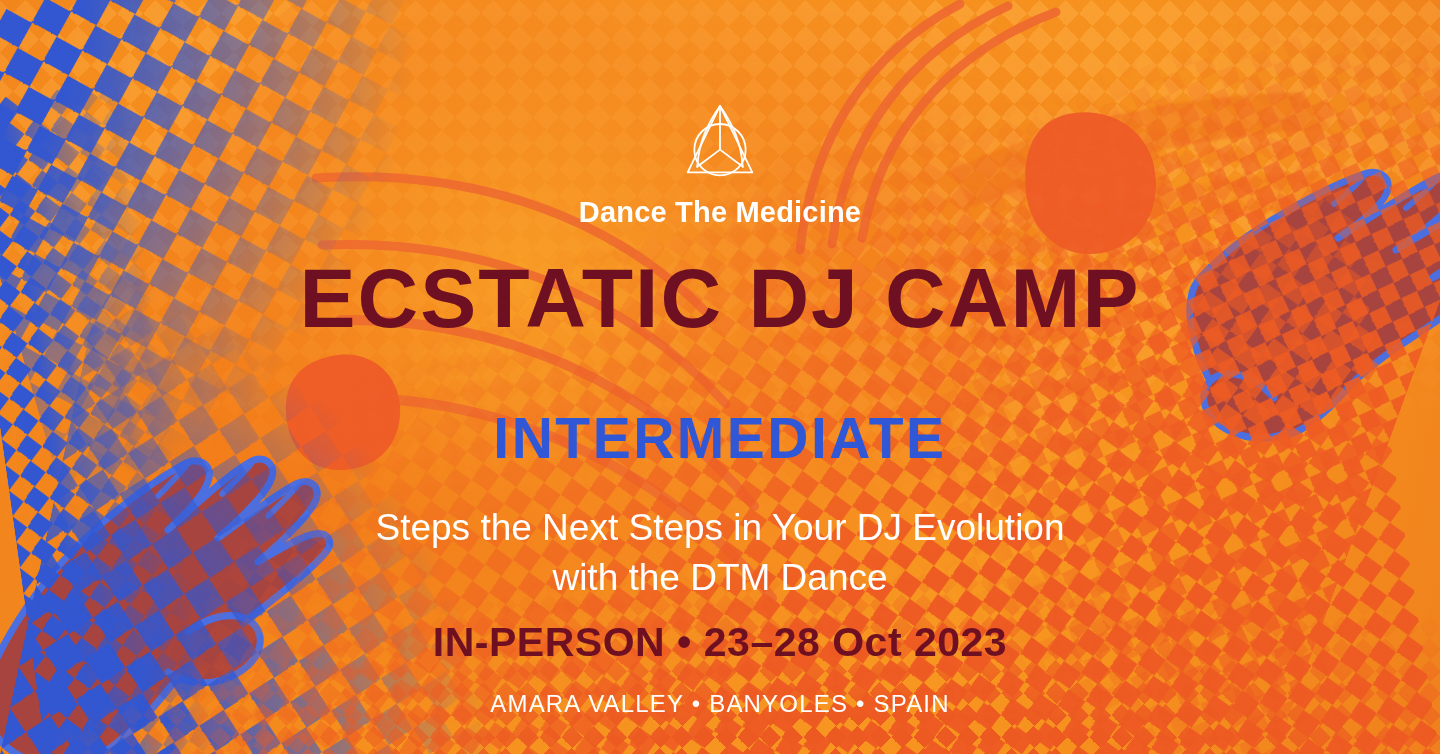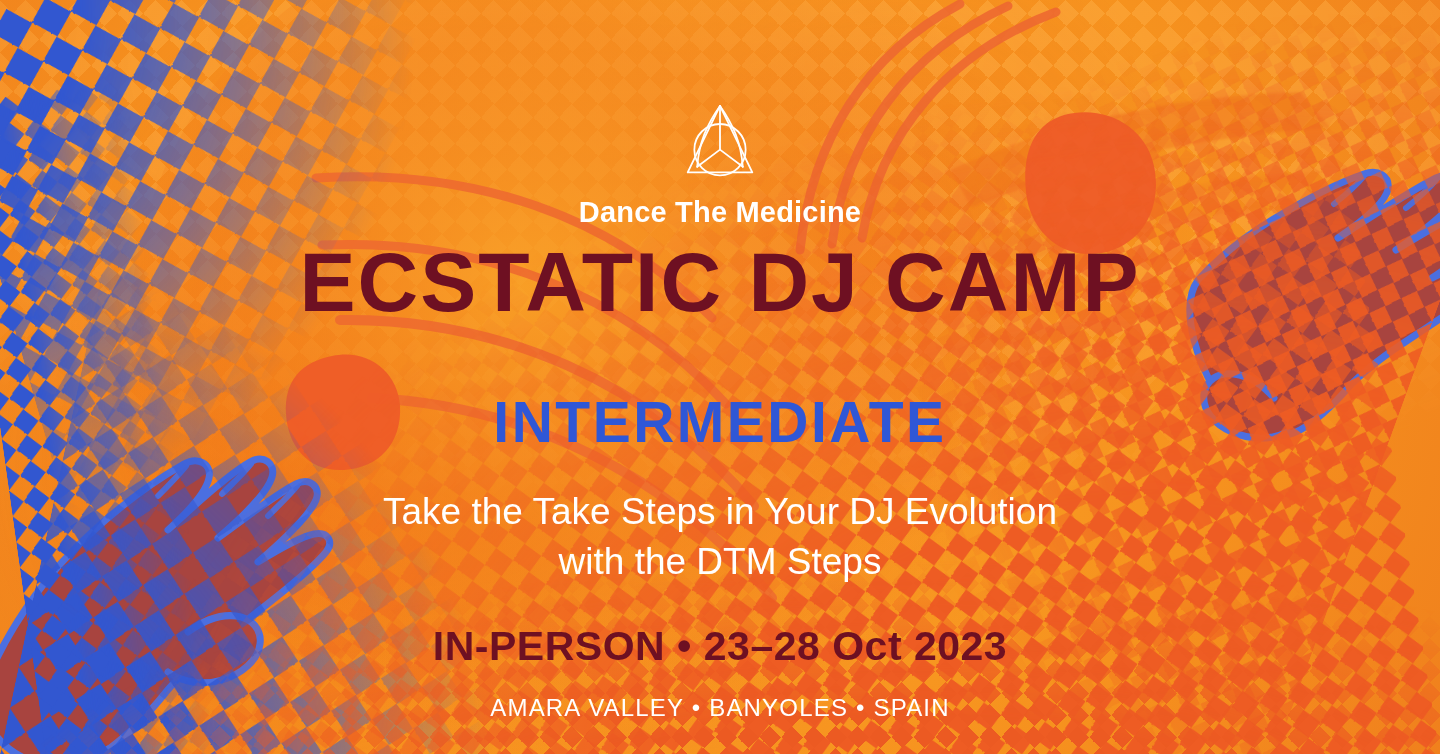--- a/index.html
+++ b/index.html
@@ -147,21 +147,21 @@
 
   .brand {
     margin-top: 10px;
     font-size: 29px;
     font-weight: 700;
     letter-spacing: 0.2px;
     color: #FFFFFF;
   }
 
   .title {
-    margin-top: 14px;
+    margin-top: 30px;
     font-size: 84px;
     line-height: .95;
     font-weight: 700;
     letter-spacing: 2px;
     color: #6E1022;
     white-space: nowrap;
   }
 
   .level {
     margin-top: 10px;
@@ -175,21 +175,21 @@
     margin-top: 32px;
     font-size: 37px;
     line-height: 1.35;
     font-weight: 400;
     color: #FFFFFF;
     max-width: 980px;
   }
   .tagline .ln { display: block; }
 
   .dateline {
-    margin-top: 36px;
+    margin-top: 16px;
     font-size: 41px;
     font-weight: 700;
     letter-spacing: 0.5px;
     color: #6E1022;
   }
 
   .location {
     margin-top: 24px;
     font-size: 24px;
     font-weight: 400;
@@ -318,21 +318,21 @@
       </g>
     </svg>
 
     <div class="brand">Dance The Medicine</div>
 
     <h1 class="title">ECSTATIC DJ CAMP</h1>
 
     <div class="level">INTERMEDIATE</div>
 
     <div class="tagline">
-      <span class="ln">Take the Take Steps in Your DJ Evolution</span>
-      <span class="ln">with the DTM Steps</span>
+      <span class="ln">Steps the Next Steps in Your DJ Evolution</span>
+      <span class="ln">with the DTM Dance</span>
     </div>
 
     <div class="dateline">IN-PERSON • 23–28 Oct 2023</div>
 
     <div class="location">AMARA VALLEY • BANYOLES • SPAIN</div>
   </div>
 </div>
 
 </body></html>

